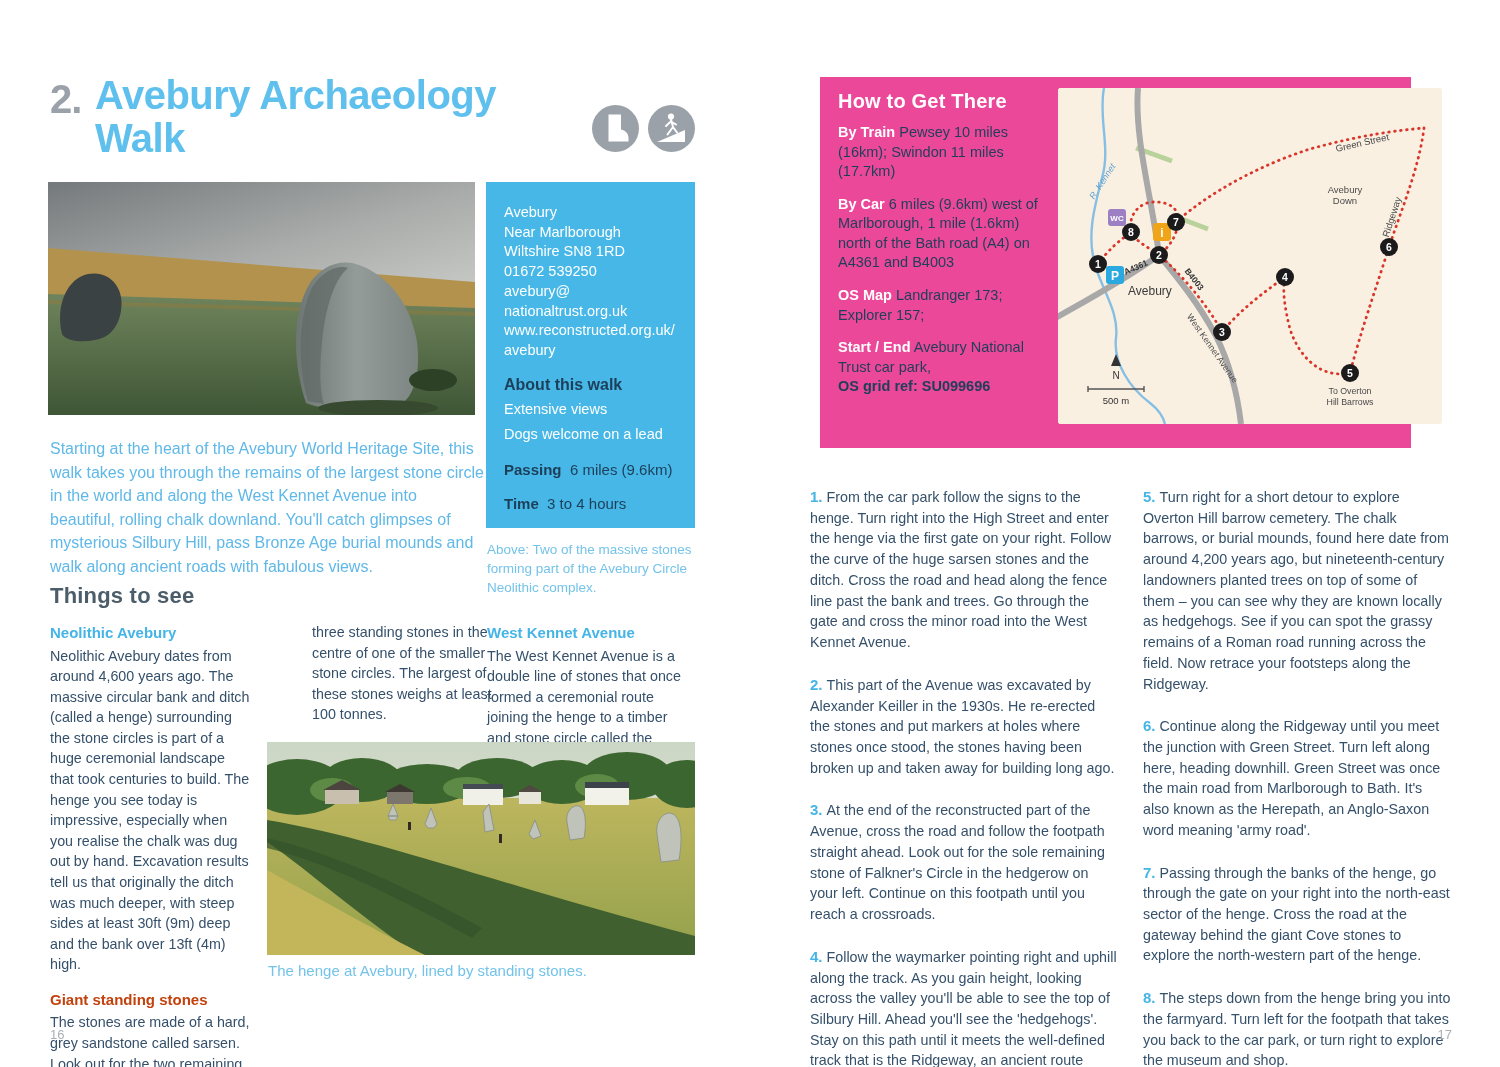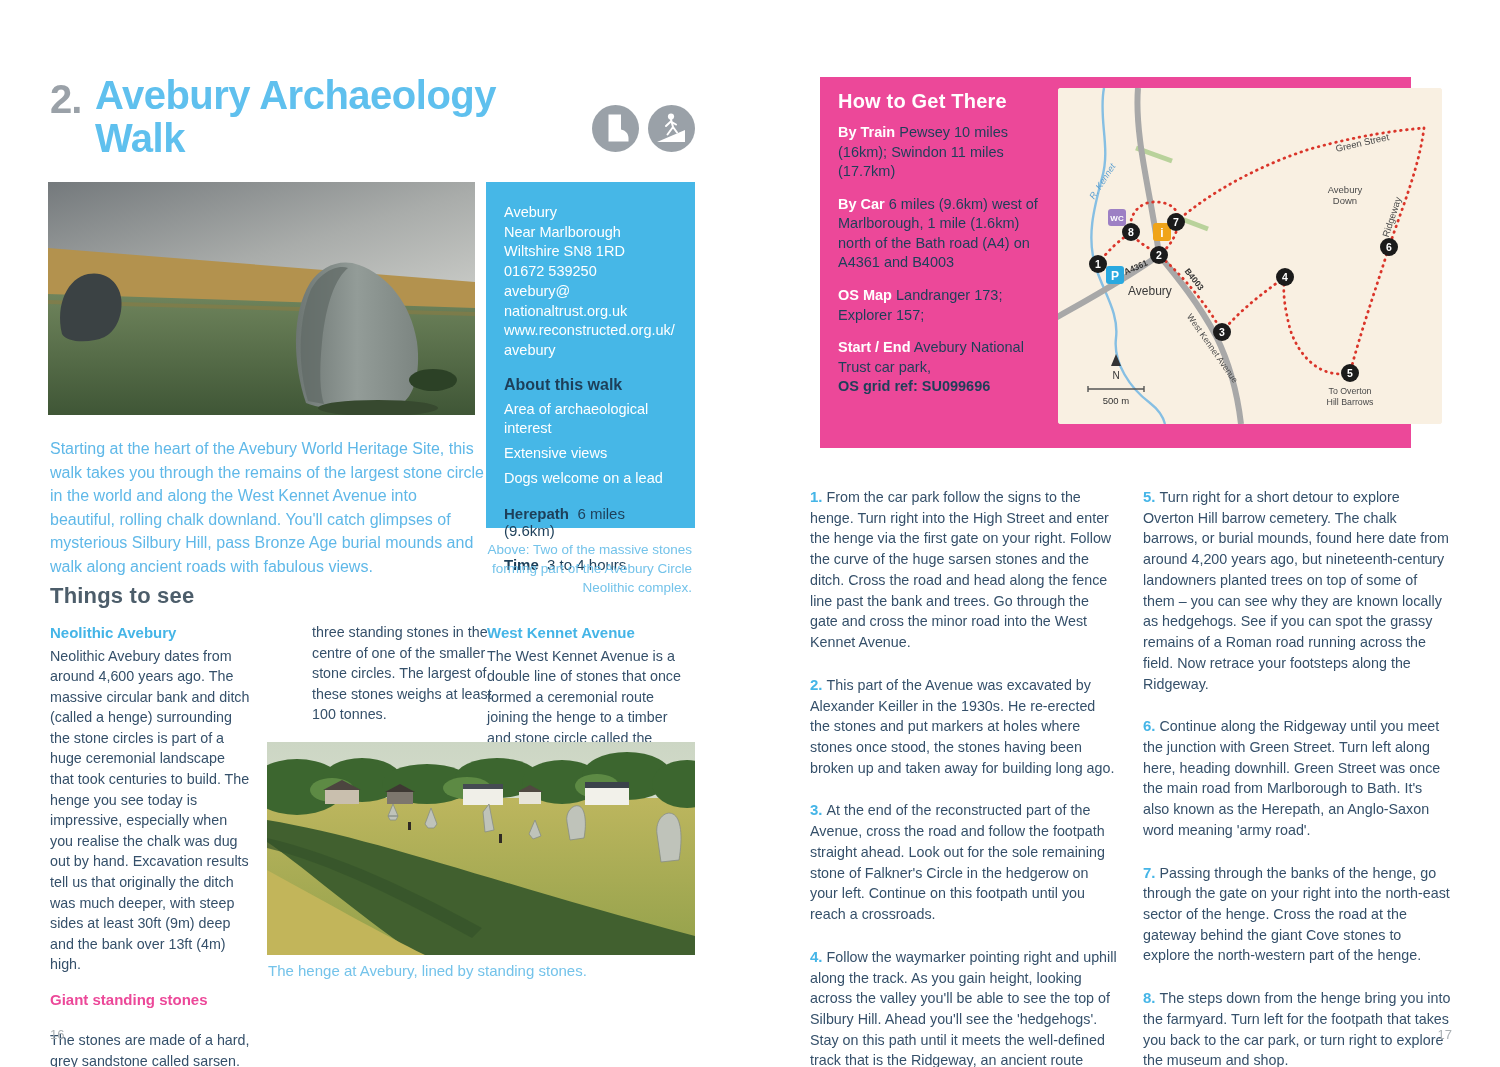--- a/index.html
+++ b/index.html
@@ -18,27 +18,27 @@
   .photo1 svg, .photo2 svg, .mapbox svg { display:block; width:100%; height:100%; }
 
   .infobox { position:absolute; left:486px; top:182px; width:209px; height:346px; background:#46b7e7; padding:21px 16px 0 18px; }
   .infobox .addr span { display:block; color:#ffffff; font-size:14.5px; line-height:1.36; }
   .infobox .about-h { margin-top:15px; color:#1d3f59; font-weight:bold; font-size:16px; }
   .infobox .about-items div { color:#ffffff; font-size:14.5px; line-height:1.32; margin-top:6px; }
   .infobox .metric { margin-top:17px; font-size:15px; color:#1d3f59; }
   .infobox .metric b { font-weight:bold; }
 
   .intro { position:absolute; left:50px; top:437px; width:434px; font-size:16px; line-height:1.47; color:#5fb8e8; }
-  .caption-top { position:absolute; left:487px; top:540px; width:205px; font-size:13.5px; line-height:1.42; color:#74c3ea;text-align:right; }
+  .caption-top { position:absolute; left:487px; top:540px; width:205px; font-size:13.5px; line-height:1.42; color:#74c3ea; }
   .things-h { position:absolute; left:50px; top:583px; font-size:22px; font-weight:bold; color:#4c5d6a; letter-spacing:0.2px; }
 
   .tcol { position:absolute; top:622px; width:202px; font-size:14.3px; line-height:1.44; color:#35506a; }
   .tcol .bh { color:#45b5e7; font-weight:bold; font-size:15px; margin-bottom:2px; }
   .tcol .blk + .bh2 { margin-top:14px; }
-  .bh2 { color:#ec4899; font-weight:bold; font-size:15px; margin-top:14px; margin-bottom:20px; }
+  .bh2 { color:#c2410c; font-weight:bold; font-size:15px; margin-top:14px; margin-bottom:2px; }
   .col1 { left:50px; } .col2 { left:268px;margin-left:44px; } .col3 { left:487px; width:208px; }
 
   .caption-bottom { position:absolute; left:268px; top:962px; width:430px; font-size:15px; color:#74c3ea; }
   .pagenum { position:absolute; bottom:25px; font-size:13px; color:#aab0b4; }
   .pn-left { left:50px; } .pn-right { right:48px; }
 
   
   .gtbox { position:absolute; left:820px; top:77px; width:591px; height:371px; background:#ec4899; }
   .gt-title { position:absolute; left:18px; top:13px; color:#ffffff; font-size:20px; font-weight:bold; letter-spacing:0.2px; }
   .gt-body { position:absolute; left:18px; top:46px; width:205px; font-size:14.5px; line-height:1.35; color:#1d3f59; }
@@ -115,25 +115,24 @@
       <span>Near Marlborough</span>
       <span>Wiltshire SN8 1RD</span>
       <span>01672 539250</span>
       <span>avebury@</span>
       <span>nationaltrust.org.uk</span>
       <span>www.reconstructed.org.uk/</span>
       <span>avebury</span>
     </div>
     <div class="about-h">About this walk</div>
     <div class="about-items">
-      <div>Area of archaeological interest</div>
       <div>Extensive views</div>
       <div>Dogs welcome on a lead</div>
     </div>
-    <div class="metric"><b>Herepath</b>&nbsp; <span>6 miles (9.6km)</span></div>
+    <div class="metric"><b>Passing</b>&nbsp; <span>6 miles (9.6km)</span></div>
     <div class="metric"><b>Time</b>&nbsp; <span>3 to 4 hours</span></div>
   </div>
 
   <p class="intro">Starting at the heart of the Avebury World Heritage Site, this walk takes you through the remains of the largest stone circle in the world and along the West Kennet Avenue into beautiful, rolling chalk downland. You'll catch glimpses of mysterious Silbury Hill, pass Bronze Age burial mounds and walk along ancient roads with fabulous views.</p>
   <p class="caption-top">Above: Two of the massive stones forming part of the Avebury Circle Neolithic complex.</p>
 
   <h2 class="things-h">Things to see</h2>
 
   <div class="tcol col1">
     <div class="bh">Neolithic Avebury</div>

